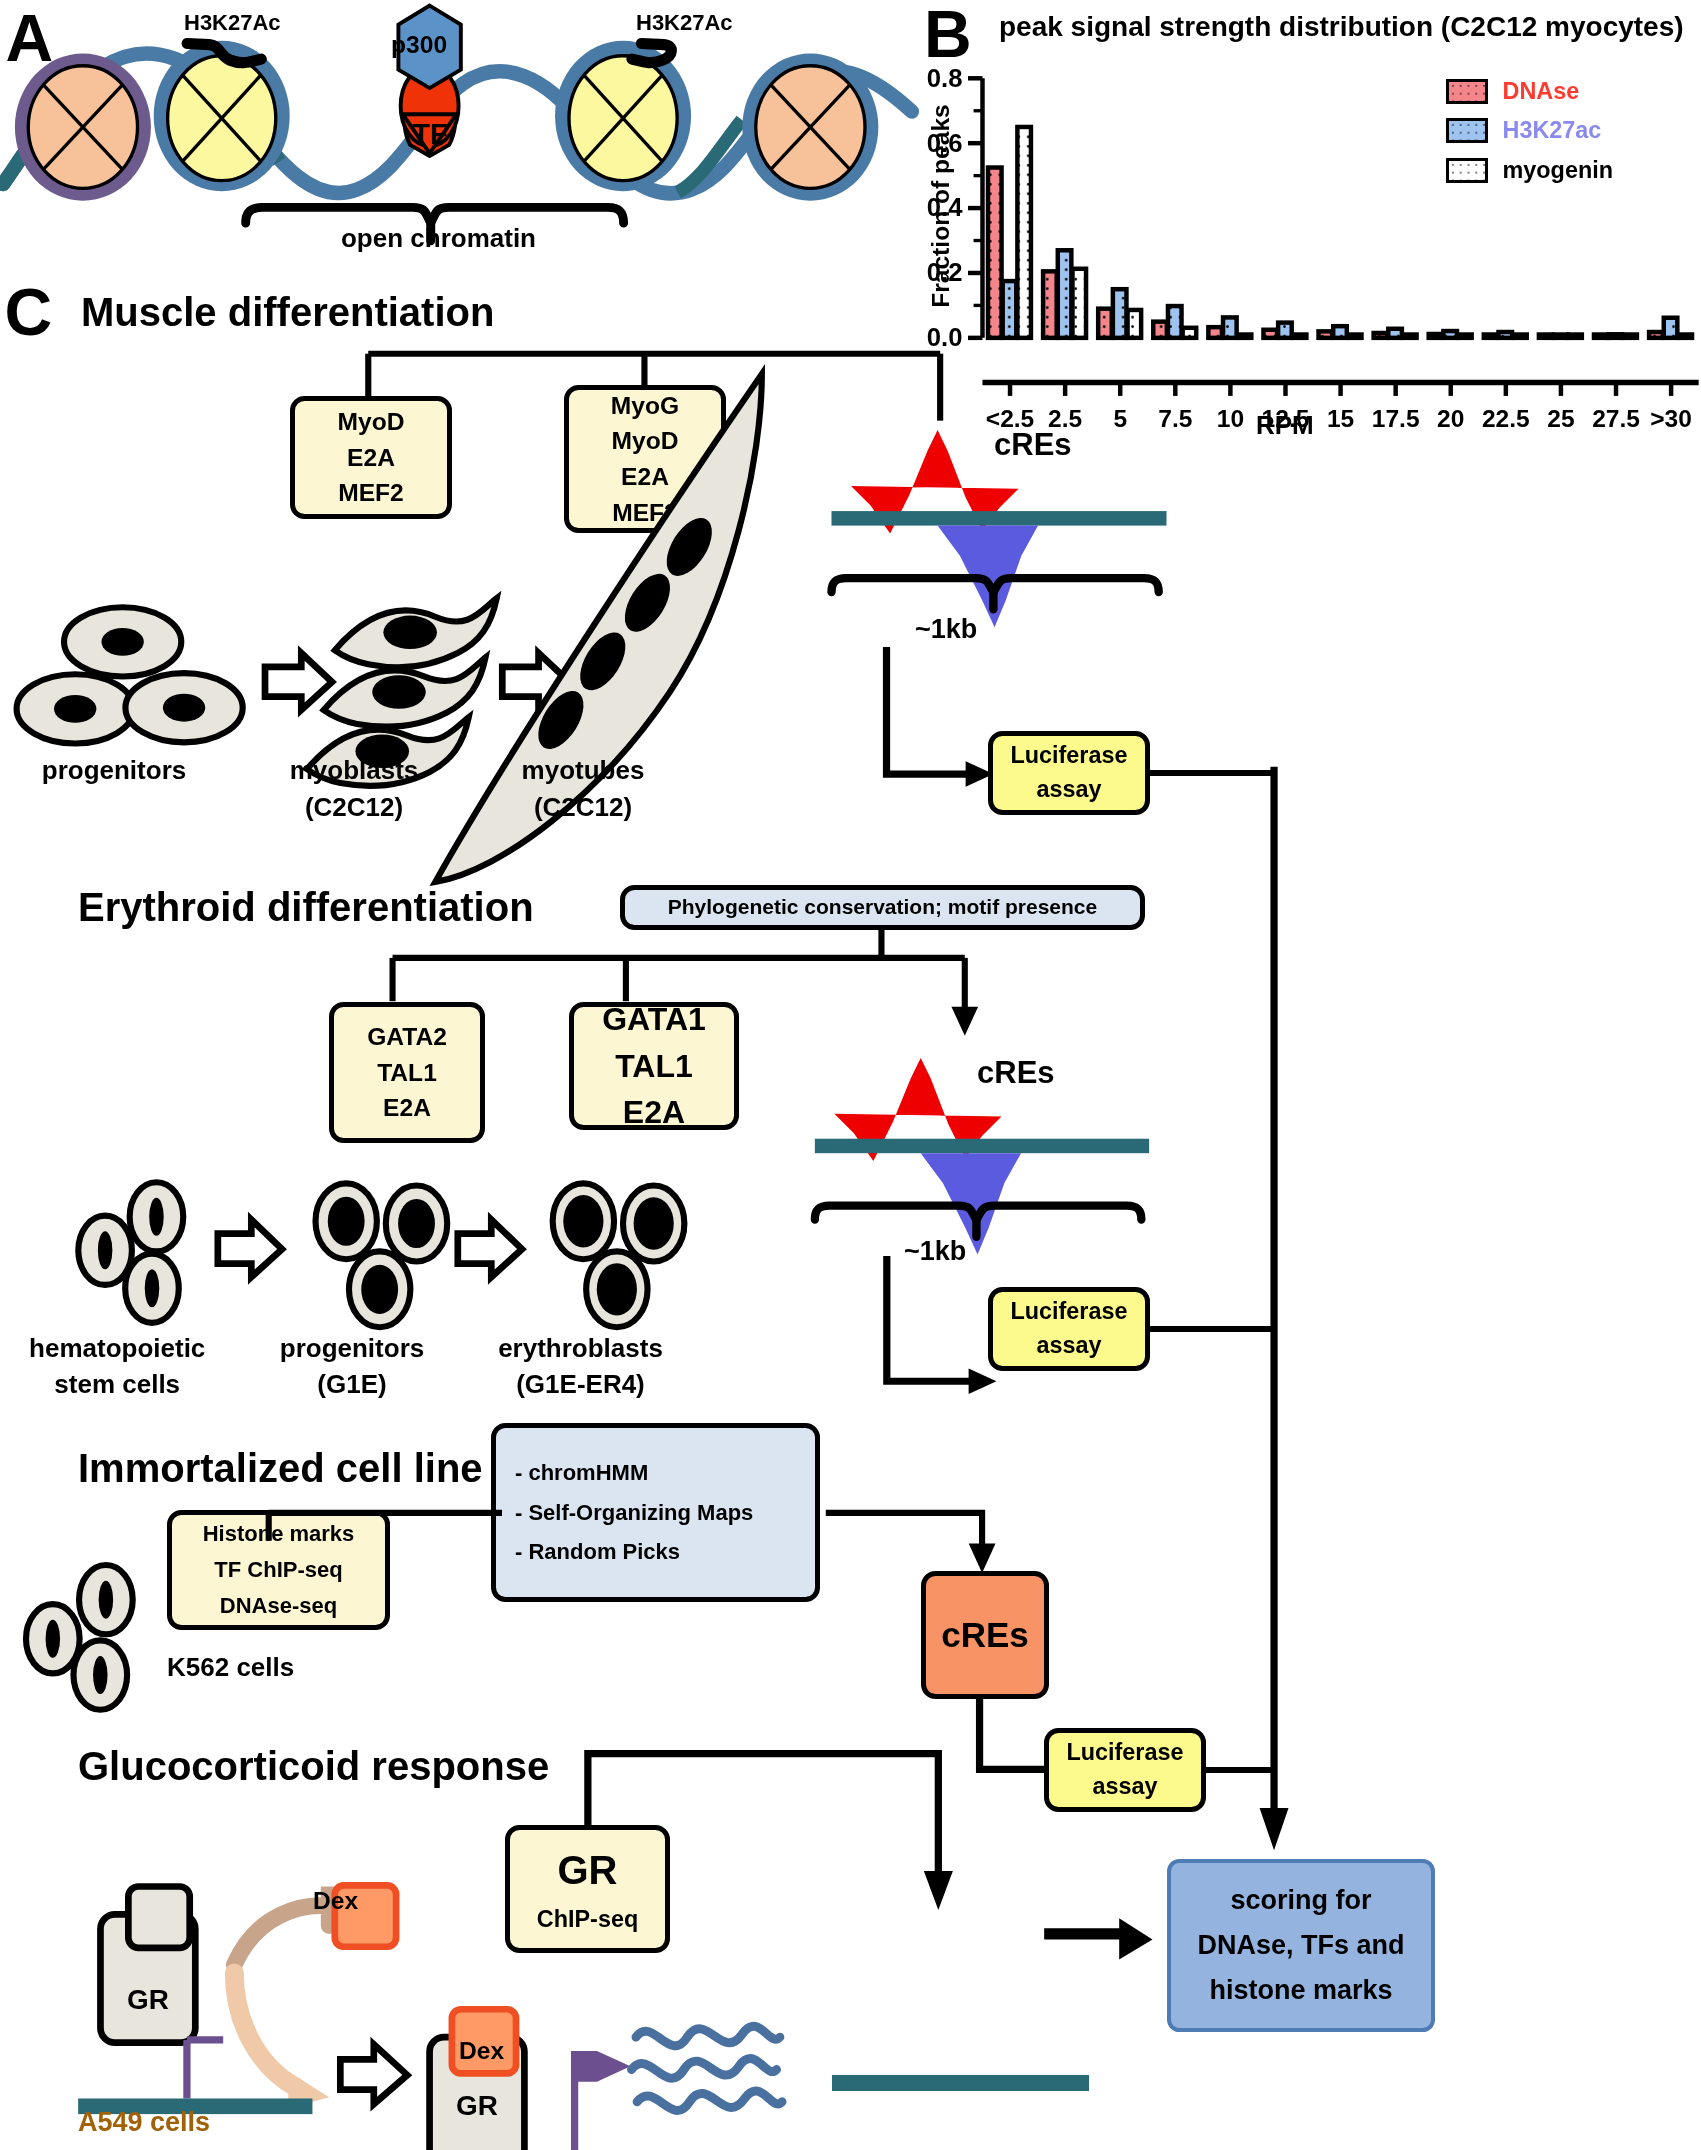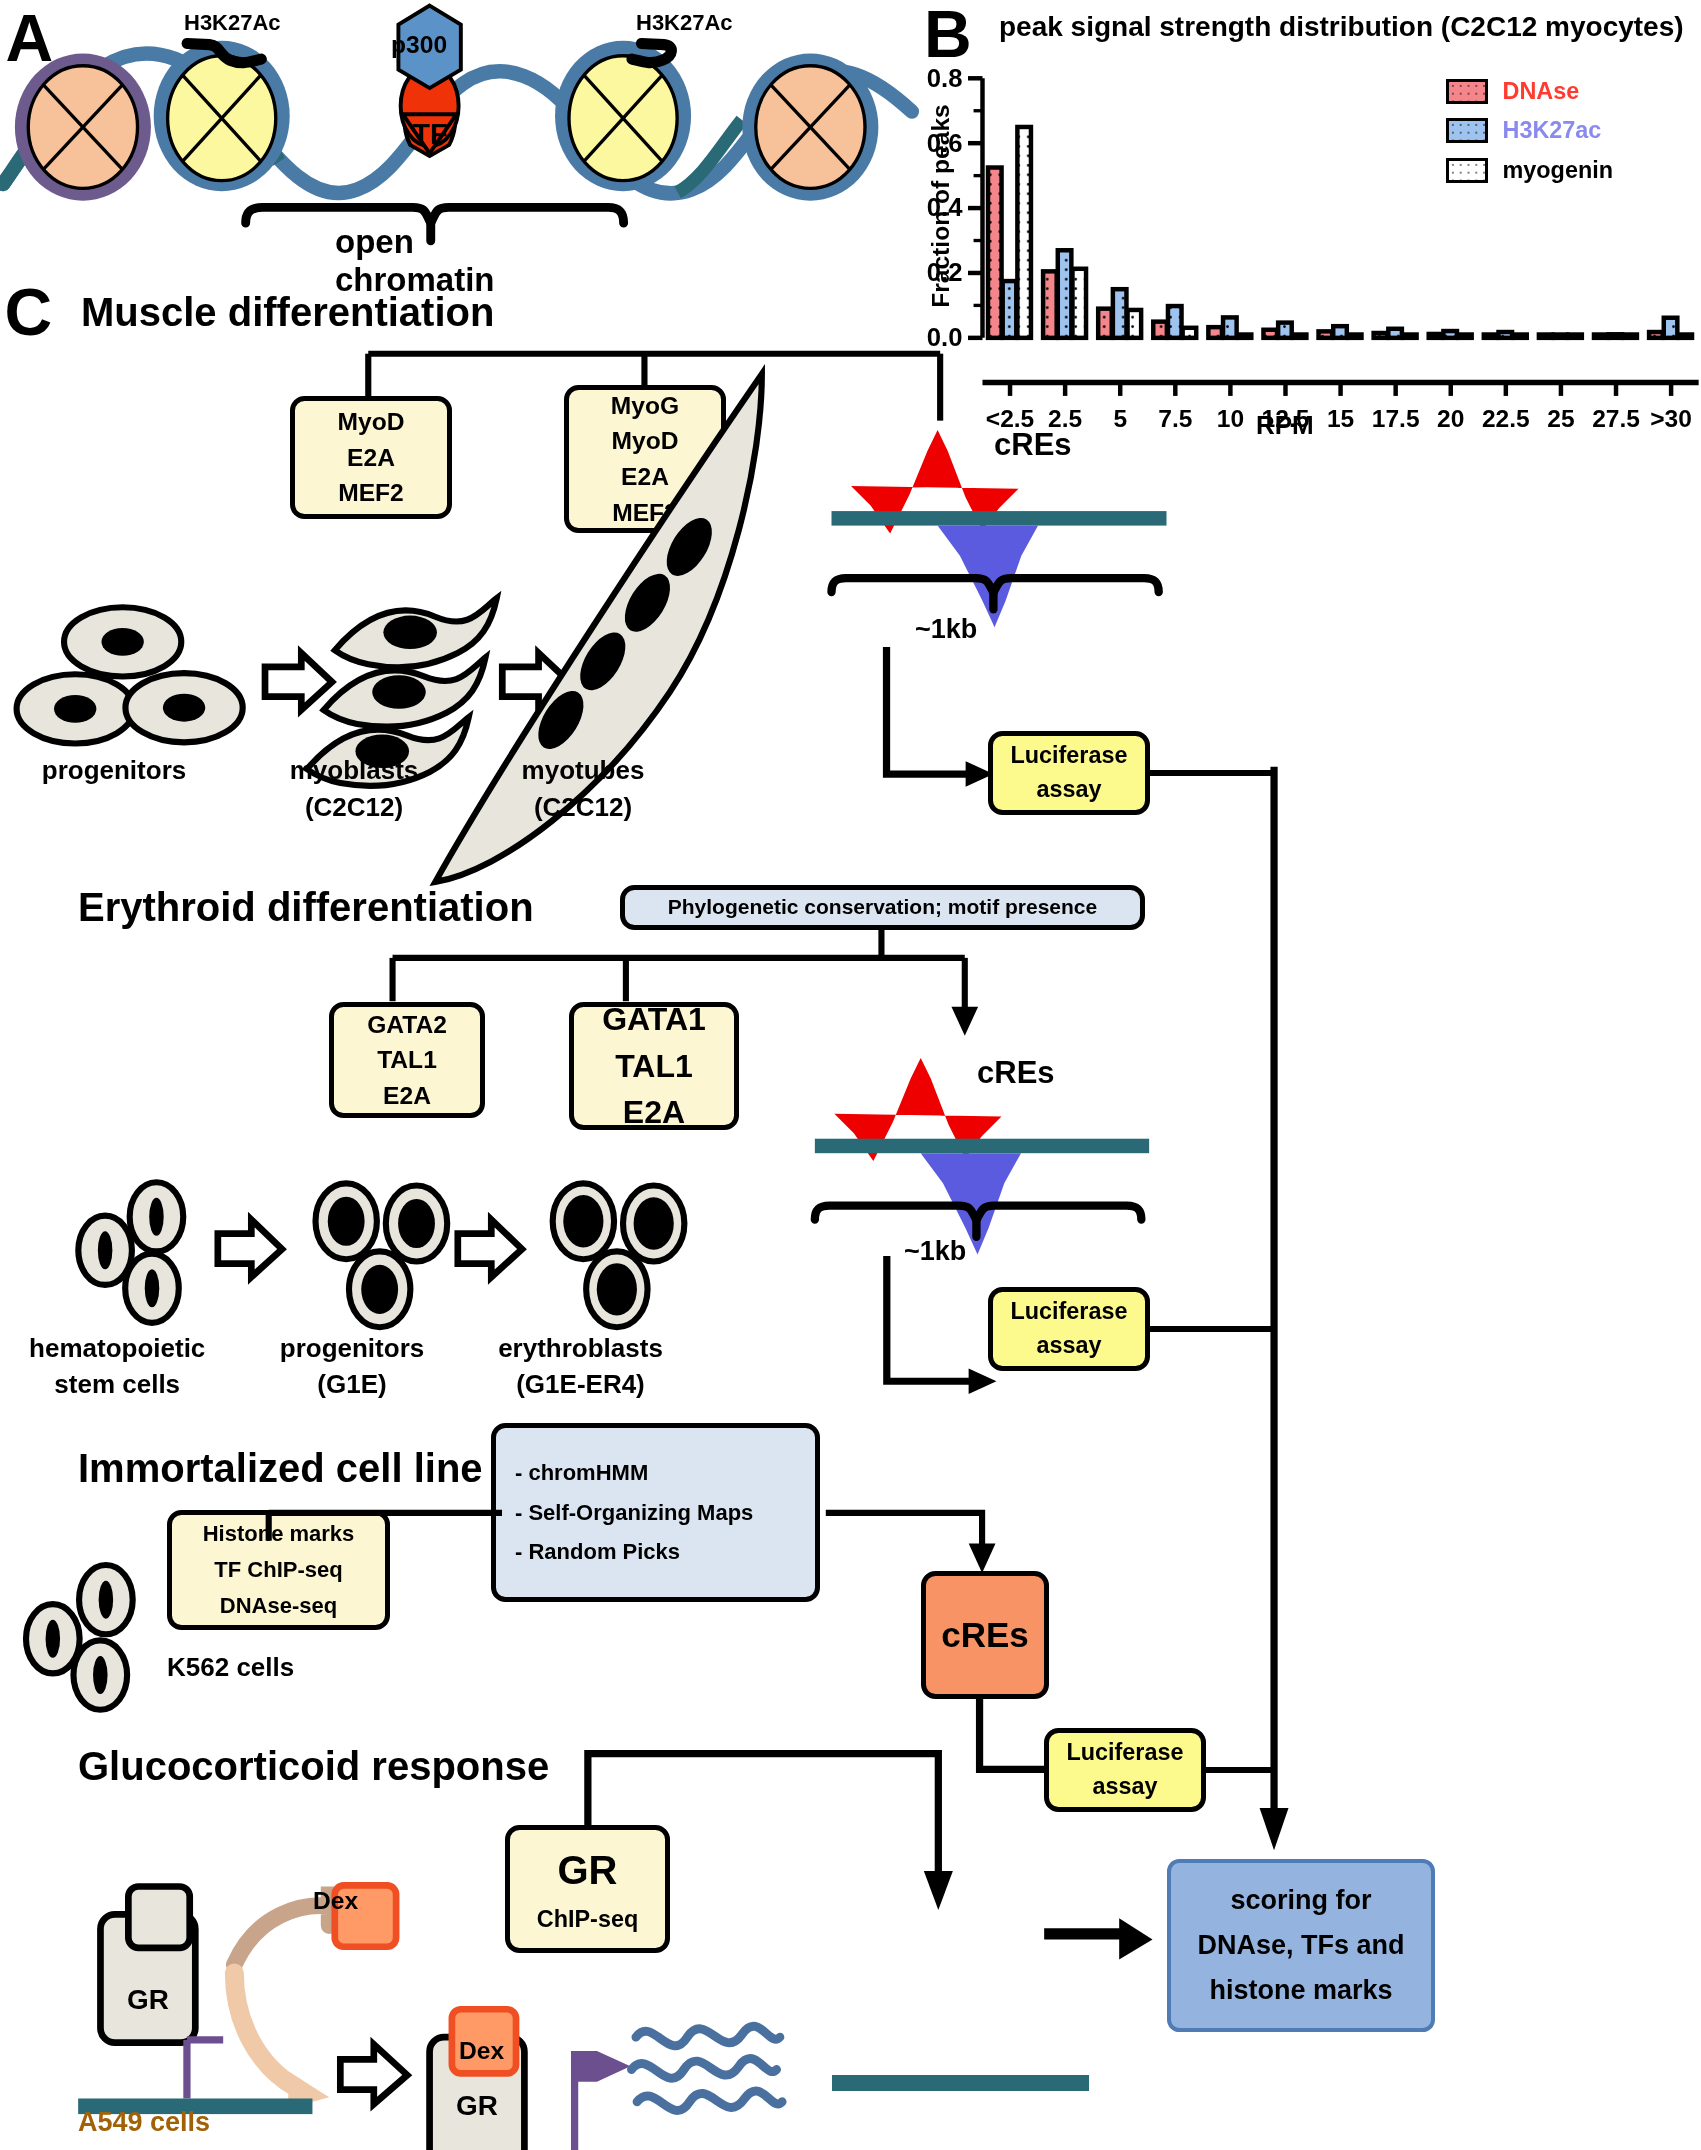--- a/index.html
+++ b/index.html
@@ -92,21 +92,21 @@
         <path d="M 440 400 C 440 378 452 372 470 372 L 740 372 C 762 372 762 380 772 400 C 782 380 782 372 804 372 L 1090 372 C 1108 372 1118 378 1118 400" fill="none" stroke="#000" stroke-width="16" stroke-linecap="round"></path>
         <path d="M 772 400 L 772 432" stroke="#000" stroke-width="16" stroke-linecap="round"></path>
       </g>
     </svg>
   </div>
 
   <div class="abs small-lab" style="left:184px;top:10px;">H3K27Ac</div>
   <div class="abs small-lab" style="left:636px;top:10px;">H3K27Ac</div>
   <div class="abs" style="left:391px;top:31px;width:78px;text-align:left;font-weight:bold;font-size:24.6px;color:#000;">p300</div>
   <div class="abs" style="left:391px;top:118px;width:78px;text-align:center;font-weight:bold;font-size:29px;color:#000;">TF</div>
-  <div class="abs" style="left:335px;top:223px;width:201px;text-align:left;font-weight:bold;font-size:33px;color:#000;">open chromatin</div>
+  <div class="abs" style="left:335px;top:223px;width:201px;text-align:right;font-weight:bold;font-size:26px;color:#000;">open chromatin</div>
 
   <div class="abs panel-letter" style="left:924px;top:1.1px;">B</div>
   <div class="abs" style="left:999px;top:11px;font-weight:bold;font-size:28px;color:#000;white-space:nowrap;">peak signal strength distribution (C2C12 myocytes)</div>
 
   <div class="abs" style="left:1446px;top:78px;">
     <div style="display:flex;align-items:center;margin-bottom:12.3px;">
       <span class="abs-sw" style="display:inline-block;width:36px;height:19px;border:3.9px solid #000;background:#f4868b;
                    background-image:radial-gradient(#000 12%, transparent 13%);background-size:7.8px 7.8px;"></span>
       <span class="legend-txt" style="color:#ff3b30;margin-left:14.5px;">DNAse</span>
     </div>
@@ -340,21 +340,21 @@
     <svg width="614" height="100" viewBox="0 0 1100 180">
       <path d="M 900 0 L 900 52" stroke="#000" stroke-width="11" fill="none"></path>
       <path d="M 20 52 L 1050 52" stroke="#000" stroke-width="11" fill="none"></path>
       <path d="M 20 52 L 20 130" stroke="#000" stroke-width="11" fill="none"></path>
       <path d="M 440 52 L 440 130" stroke="#000" stroke-width="11" fill="none"></path>
       <path d="M 1050 52 L 1050 160" stroke="#000" stroke-width="11" fill="none"></path>
       <path d="M 1026 140 L 1050 192 L 1074 140 Z" fill="#000"></path>
     </svg>
   </div>
 
-  <div class="abs rbox box-yellow" style="left:329px;top:1002px;width:156px;height:116px;font-size:24.6px;">
+  <div class="abs rbox box-yellow" style="left:329px;top:1002px;width:156px;height:141px;font-size:24.6px;">
     <div>
       <div>GATA2</div>
       <div>TAL1</div>
       <div>E2A</div>
     </div>
   </div>
 
   <div class="abs rbox box-yellow" style="left:569px;top:1002px;width:170px;height:128px;font-size:32px;">
     <div>
       <div>GATA1</div>

